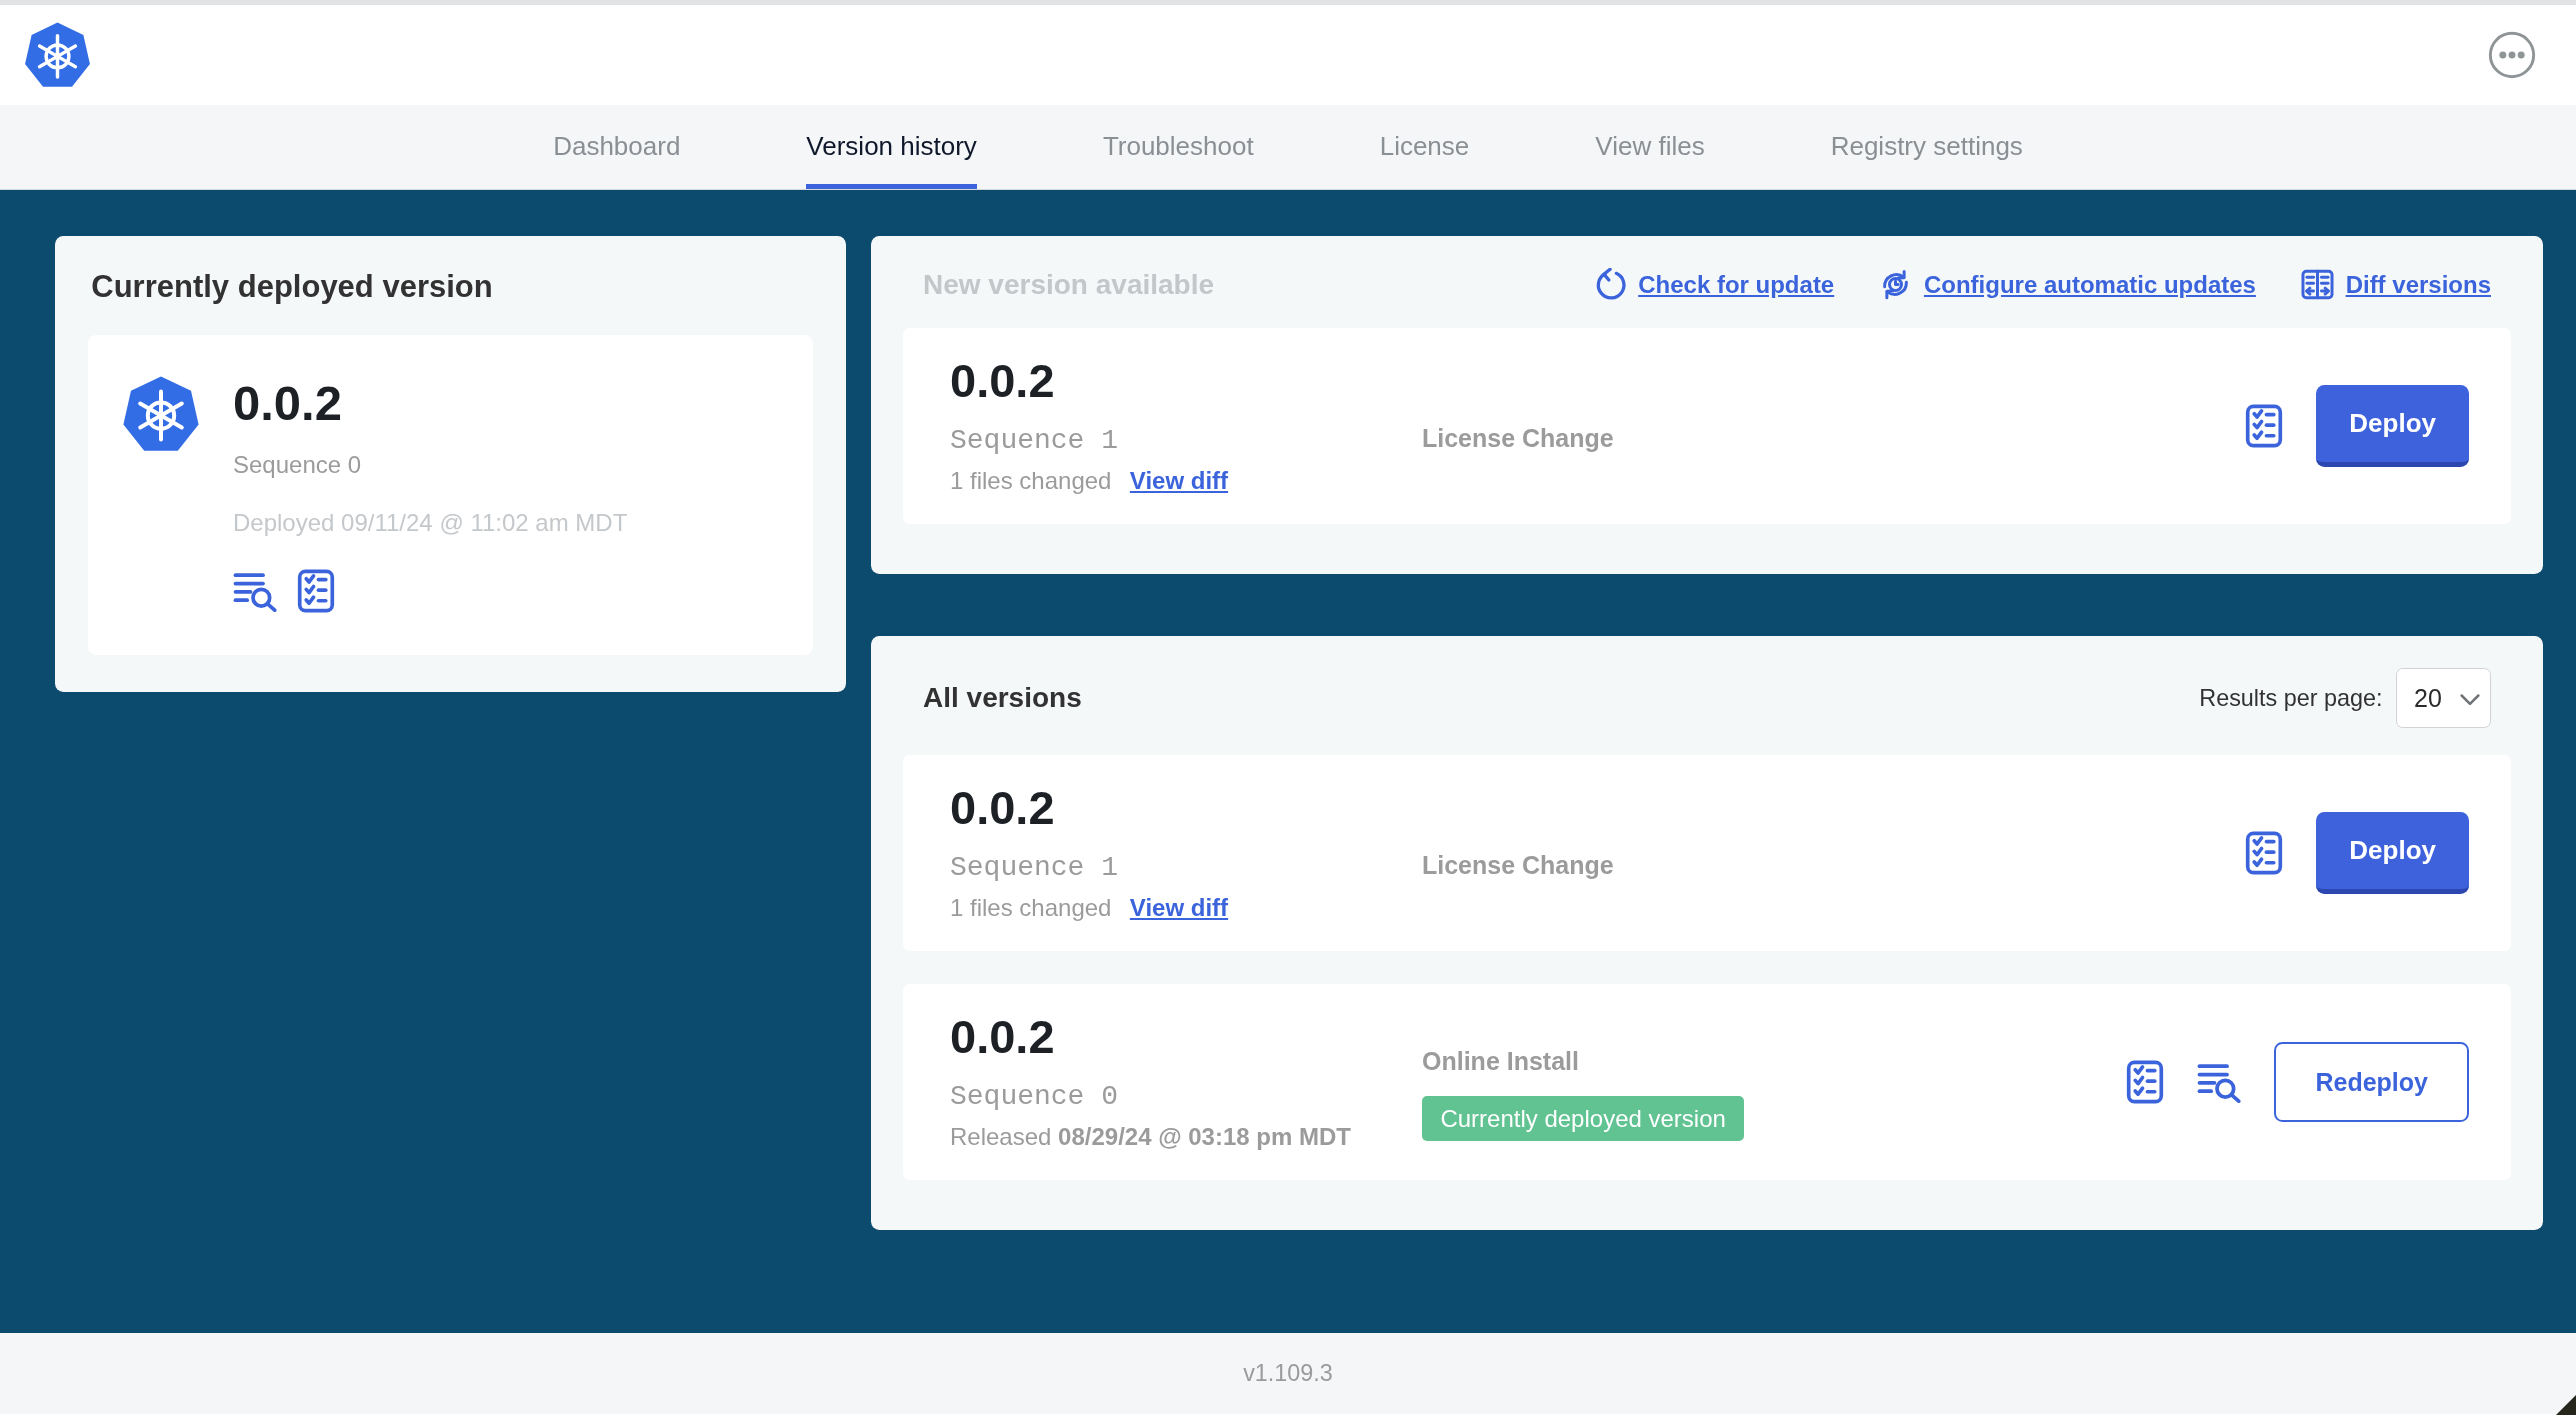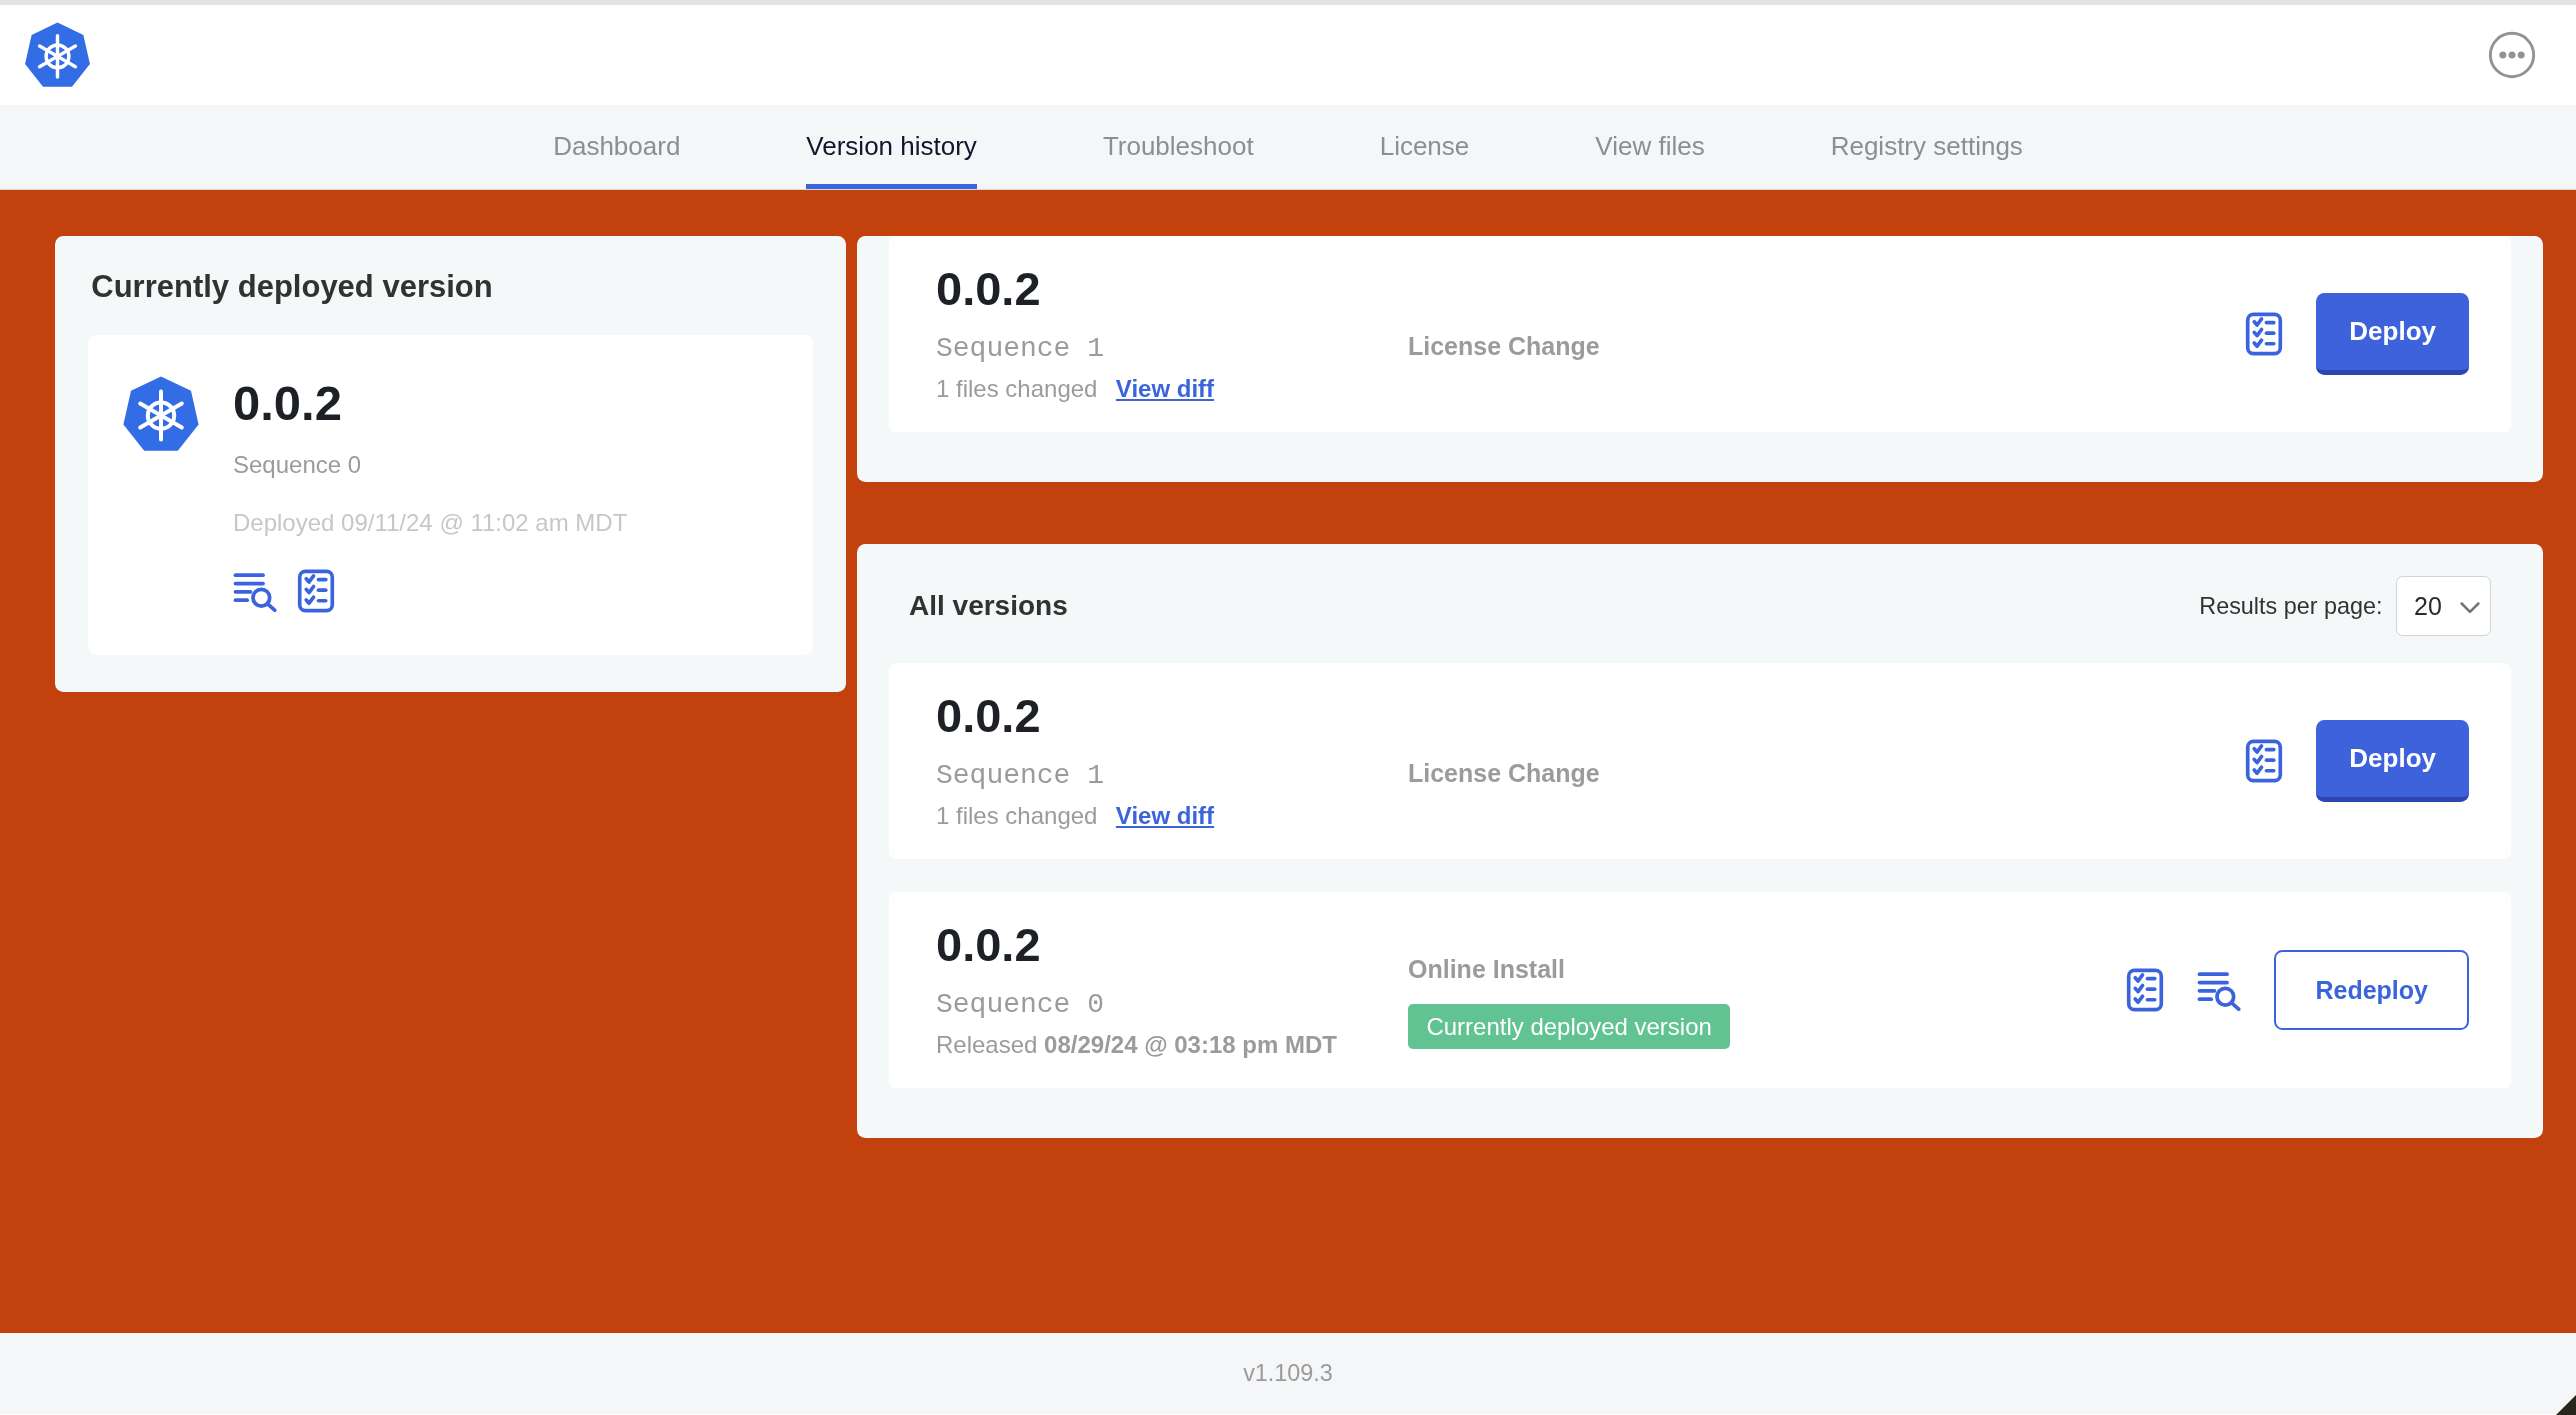--- a/index.html
+++ b/index.html
@@ -19,22 +19,22 @@
   .more-btn svg { width:100%; height:100%; display:block; }
 
   .subnav { height:85px; background:#f5f6f8; border-bottom:1.7px solid #d5d8da;
     display:flex; justify-content:center; gap:126px; }
   .tab { display:flex; align-items:center; height:100%; padding-top:3.3px;
     margin-bottom:-1.7px; border-bottom:5px solid transparent;
     font-size:26px; color:#8a8f94; cursor:pointer; white-space:nowrap; }
   .tab.active { color:#0f172a; font-weight:400; border-bottom-color:#3b64dc; }
 
   
-  main { display:flex; align-items:flex-start; gap:11px; padding:46px 33px 0 55px;
-    height:1143px; background:#c2410c; }
+  main { display:flex; align-items:flex-start; gap:25px; padding:46px 33px 0 55px;
+    height:1143px; background:#0c4a6e; }
 
   .panel-bg { background:#f5f8f9; border-radius:8.4px; }
 
   
   .current-panel { width:791px; padding:33px 33px 37px; flex:0 0 auto; }
   .current-panel h2 { font-size:31px; font-weight:700; color:#323232; margin:0 3.3px 30px; }
   .current-card { background:#fff; border-radius:8.4px; padding:37px 33px 42px; display:flex; gap:32px; }
   .current-card .logo-lg { width:80px; height:84px; flex:0 0 auto; }
   .current-card .logo-lg svg { width:100%; height:100%; display:block; }
   .cur-ver { font-size:49px; font-weight:800; color:#1d2126; line-height:1; margin-top:6.7px; }
@@ -208,20 +208,43 @@
               </svg>
           </span>
         </div>
       </div>
     </div>
   </aside>
 
   <section class="right-col">
 
     <div class="panel panel-bg">
+      <div class="panel-head">
+        <div class="muted-title">New version available</div>
+        <div class="head-actions">
+          <span class="action-link">
+            <svg viewBox="0 0 40 40">
+                <use href="#refresh"></use>
+              </svg>
+            <a>Check for update</a>
+          </span>
+          <span class="action-link">
+            <svg viewBox="0 0 44 44">
+                <use href="#clockrefresh"></use>
+              </svg>
+            <a>Configure automatic updates</a>
+          </span>
+          <span class="action-link">
+            <svg viewBox="0 0 50 46">
+                <use href="#diff"></use>
+              </svg>
+            <a>Diff versions</a>
+          </span>
+        </div>
+      </div>
       <div class="version-card">
         <div class="v-left">
           <div class="v-ver">0.0.2</div>
           <div class="v-seq">Sequence 1</div>
           <div class="v-files">
             <span>1 files changed</span>
             <a>View diff</a>
           </div>
         </div>
         <div class="v-mid">License Change</div>

